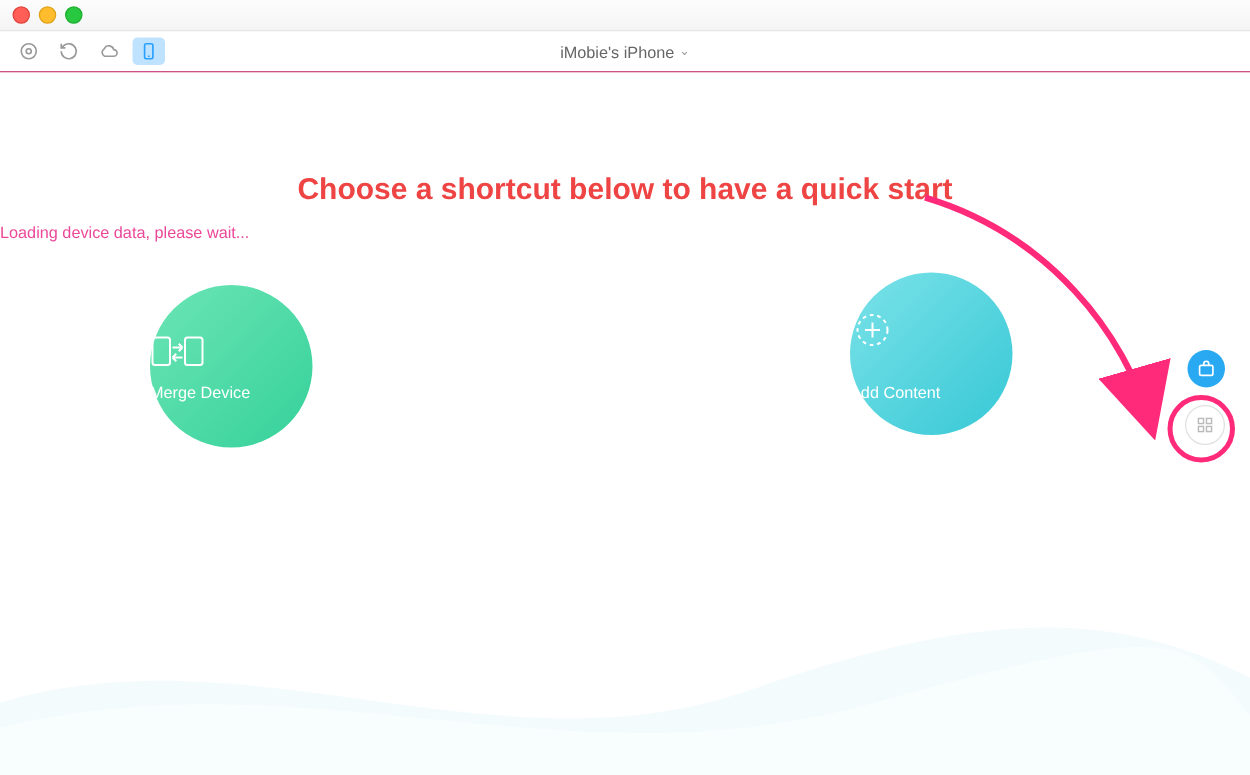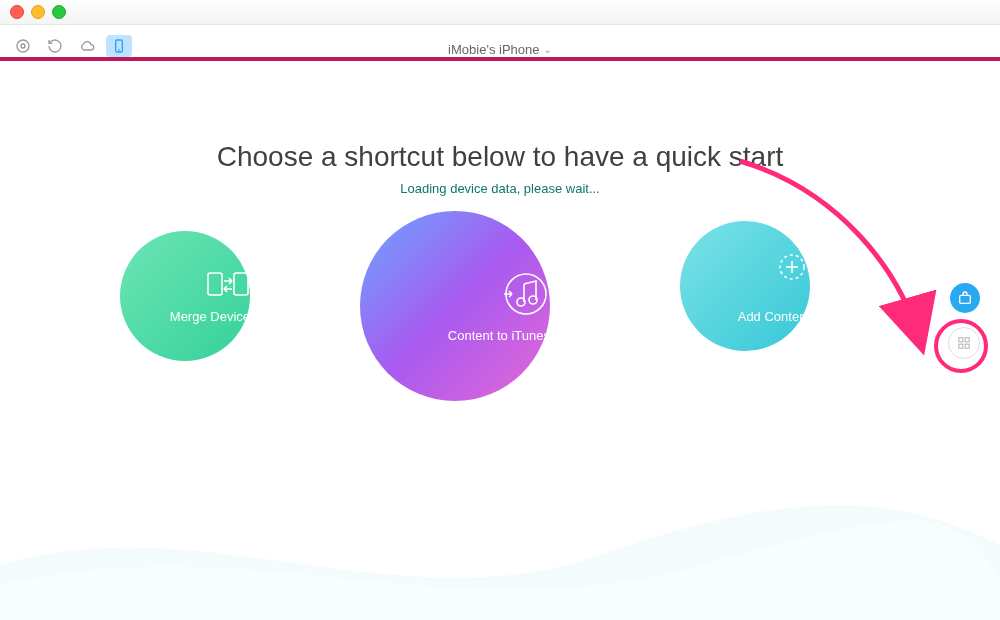--- a/index.html
+++ b/index.html
@@ -3,32 +3,32 @@
 <meta charset="utf-8">
 <style>
   html,body{margin:0;padding:0;width:1000px;height:620px;font-family:-apple-system,Helvetica,Arial,sans-serif;background:#fff;overflow:hidden;}
   
   .titlebar{height:24px;border-bottom:1px solid #e6e6e6;display:flex;align-items:center;padding:0 10px;background:linear-gradient(#fdfdfd,#f4f4f4);}
   .traffic{display:flex;gap:7px;align-items:center;}
   .tl{width:12px;height:12px;border-radius:50%;}
   .tl.red{background:#ff5f57;border:1px solid #e24238;}
   .tl.yellow{background:#ffbd2e;border:1px solid #e1a116;}
   .tl.green{background:#28c940;border:1px solid #1bad2c;}
-  .toolbar{height:32px;border-bottom:4px solid #be185d;display:flex;align-items:flex-end;padding:0 10px;position:relative;}
+  .toolbar{height:32px;border-bottom:1px solid #be185d;display:flex;align-items:center;padding:0 10px;position:relative;}
   .tool-icons{display:flex;gap:6px;align-items:center;}
   .tic{width:26px;height:22px;border-radius:4px;display:flex;align-items:center;justify-content:center;color:#9a9a9a;}
   .tic.active{background:#bfe3ff;color:#2aa0ff;}
   .tic svg{width:16px;height:16px;}
   .title-center{position:absolute;left:0;right:0;display:flex;justify-content:center;pointer-events:none;}
   .title-center .inner{pointer-events:auto;color:#666;font-size:13px;display:flex;align-items:center;gap:4px;}
   .title-center .chev{font-size:10px;color:#999;}
   .canvas{position:relative;width:1000px;height:564px;background:#fff;}
-  .heading{position:absolute;top:80px;left:0;right:0;text-align:center;color:#404040;font-size:28px;font-weight:400;}
-  .subhead{position:absolute;top:120px;left:0;right:0;text-align:center;color:#0f766e;font-size:13px;}
-  .bubble{position:absolute;border-radius:50%;display:flex;flex-direction:column;align-items:flex-end;justify-content:center;color:#fff;font-size:13px;cursor:pointer;}
+  .heading{position:absolute;top:80px;left:0;right:0;text-align:center;color:#ef4444;font-size:24px;font-weight:700;}
+  .subhead{position:absolute;top:120px;left:0;right:0;color:#ec4899;font-size:13px;}
+  .bubble{position:absolute;border-radius:50%;display:flex;flex-direction:column;align-items:flex-start;justify-content:center;color:#fff;font-size:13px;cursor:pointer;}
   .bubble .lbl{margin-top:10px;}
   .bubble svg{stroke:#fff;fill:none;}
   
   .g-green{background:linear-gradient(135deg,#6ce5b5,#35d19a);}
   .g-purple{background:linear-gradient(135deg,#6aa6ff,#a85af0,#e768d5);}
   .g-teal{background:linear-gradient(135deg,#7be2e8,#36c8d6);gap:14px;}
   .g-blue{background:linear-gradient(135deg,#7cd4f0,#3fc6ea);}
   .g-pink{background:linear-gradient(135deg,#ffb980,#ff7a8a);}
   .g-cyan{background:linear-gradient(135deg,#9de8d6,#4fc9d8);}
   
@@ -94,31 +94,20 @@
   <div class="bubble g-green" style="width:130px;height:130px;left:120px;top:170px;">
     <svg width="44" height="30" viewBox="0 0 44 30" stroke-width="1.6">
       <rect x="2" y="4" width="14" height="22" rx="2"></rect>
       <rect x="28" y="4" width="14" height="22" rx="2"></rect>
       <path d="M18 12 L26 12 M26 12 L23 9 M26 12 L23 15"></path>
       <path d="M26 20 L18 20 M18 20 L21 17 M18 20 L21 23"></path>
     </svg>
     <div class="lbl">Merge Device</div>
   </div>
 
-  <div class="bubble g-purple" style="width:190px;height:190px;left:360px;top:150px;">
-    <svg width="56" height="48" viewBox="0 0 56 48" stroke-width="1.6">
-      <circle cx="32" cy="24" r="20"></circle>
-      <path d="M30 14 L42 11 L42 30"></path>
-      <circle cx="27" cy="32" r="4"></circle>
-      <circle cx="39" cy="30" r="4"></circle>
-      <path d="M30 14 L30 32"></path>
-      <path d="M10 24 L18 24 M18 24 L15 21 M18 24 L15 27"></path>
-    </svg>
-    <div class="lbl">Content to iTunes</div>
-  </div>
 
   <div class="bubble g-teal" style="width:130px;height:130px;left:680px;top:160px;">
     <svg width="36" height="36" viewBox="0 0 36 36" stroke-width="1.6">
       <circle cx="18" cy="18" r="12" stroke-dasharray="3 3"></circle>
       <line x1="18" y1="12" x2="18" y2="24"></line>
       <line x1="12" y1="18" x2="24" y2="18"></line>
     </svg>
     <div class="lbl">Add Content</div>
   </div>
 

